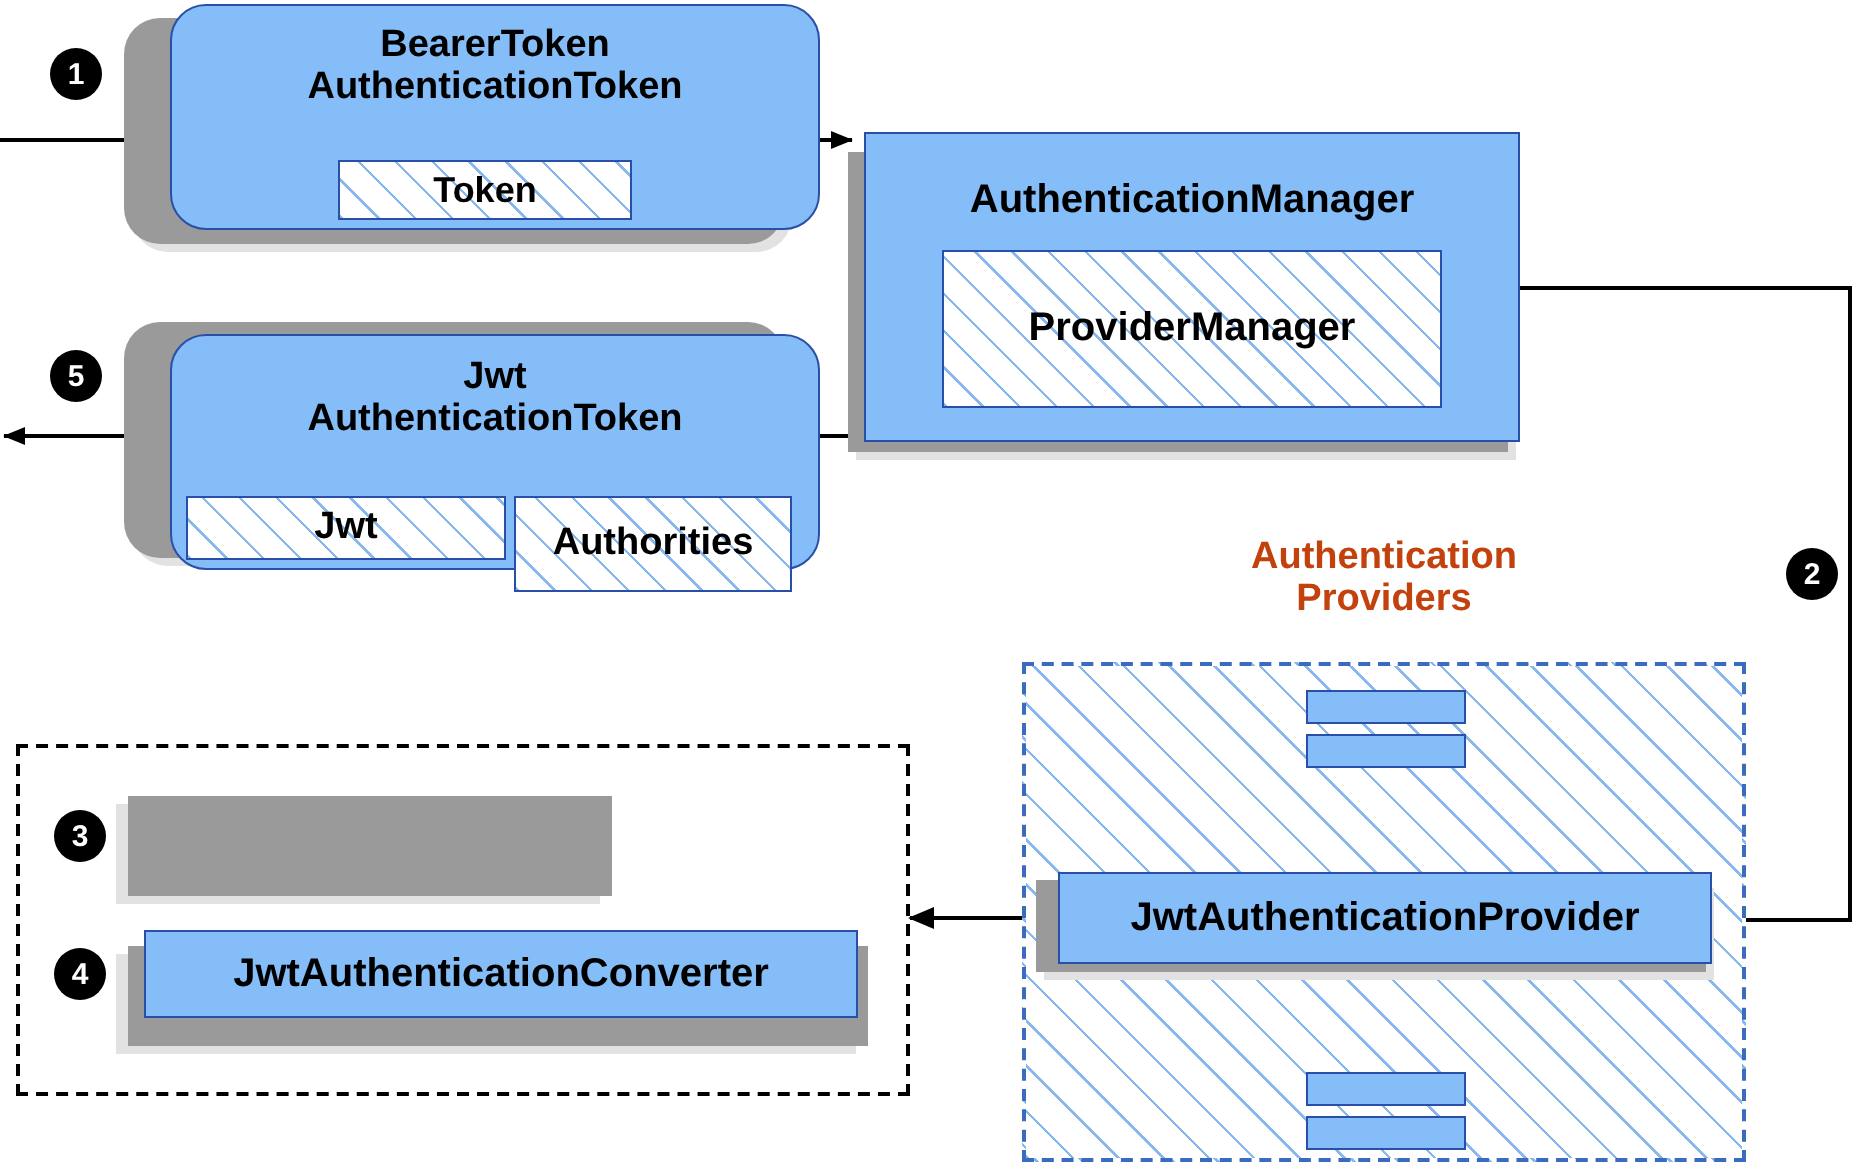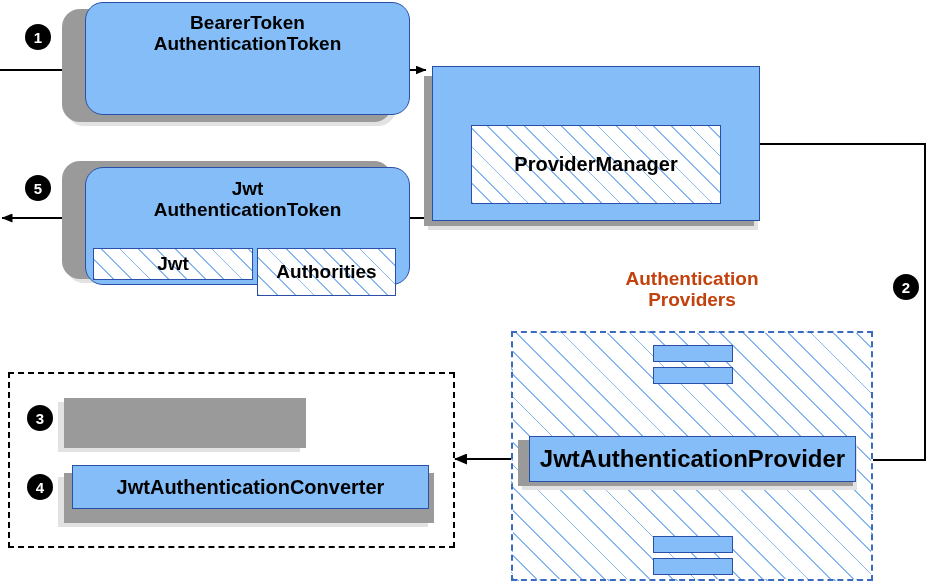--- a/index.html
+++ b/index.html
@@ -113,59 +113,65 @@
     <line x1="693" y1="489" x2="693" y2="532" stroke="#000" stroke-width="4" marker-start="url(#ah-rev)" marker-end="url(#ah)"></line>
   </svg>
 
   <div class="shadow-light" style="left:66px;top:13px;width:330px;height:113px;border-radius:18px;"></div>
   <div class="shadow-dark" style="left:62px;top:9px;width:330px;height:113px;border-radius:18px;"></div>
   <div class="node blue rounded" style="left:66px;top:2px;width:325px;height:113px;">
     <div class="title" style="top:9px;font-size:19px;">
       <span>BearerToken</span><br>
       <span>AuthenticationToken</span>
     </div>
+    <div class="hatch" style="left:83px;top:77px;width:147px;height:30px;font-size:18px;">
+      <span>Token</span>
+    </div>
   </div>
 
   <div class="shadow-light" style="left:66px;top:165px;width:330px;height:118px;border-radius:18px;"></div>
   <div class="shadow-dark" style="left:62px;top:161px;width:330px;height:118px;border-radius:18px;"></div>
   <div class="node blue rounded" style="left:66px;top:167px;width:325px;height:118px;">
     <div class="title" style="top:10px;font-size:19px;">
       <span>Jwt</span><br>
       <span>AuthenticationToken</span>
     </div>
     <div class="hatch" style="left:7px;top:80px;width:160px;height:32px;font-size:19px;">
       <span>Jwt</span>
     </div>
     <div class="hatch" style="left:171px;top:80px;width:139px;height:48px;font-size:19px;">
       <span>Authorities</span>
     </div>
   </div>
 
   <div class="shadow-light" style="left:428px;top:80px;width:330px;height:150px;"></div>
   <div class="shadow-dark" style="left:424px;top:76px;width:330px;height:150px;"></div>
   <div class="node blue" style="left:432px;top:66px;width:328px;height:155px;">
+    <div class="title" style="top:22px;font-size:20px;">
+      <span>AuthenticationManager</span>
+    </div>
     <div class="hatch" style="left:38px;top:58px;width:250px;height:79px;font-size:20px;text-align:right;">
       <span>ProviderManager</span>
     </div>
   </div>
 
   <div class="grouptitle" style="left:511px;top:268px;width:362px;font-size:19px;">
     <span>Authentication</span><br>
     <span>Providers</span>
   </div>
 
   <div class="dashed-blue" style="left:511px;top:331px;width:362px;height:250px;"></div>
 
   <div class="node blue" style="left:653px;top:345px;width:80px;height:17px;"></div>
   <div class="node blue" style="left:653px;top:367px;width:80px;height:17px;"></div>
 
   <div class="shadow-light" style="left:522px;top:444px;width:335px;height:46px;"></div>
   <div class="shadow-dark" style="left:518px;top:440px;width:335px;height:46px;"></div>
   <div class="node blue" style="left:529px;top:436px;width:327px;height:46px;">
-    <div class="boxlabel" style="font-size:24px;">
+    <div class="boxlabel" style="font-size:20px;">
       <span>JwtAuthenticationProvider</span>
     </div>
   </div>
 
   <div class="node blue" style="left:653px;top:536px;width:80px;height:17px;"></div>
   <div class="node blue" style="left:653px;top:558px;width:80px;height:17px;"></div>
 
   <div class="dashed-black" style="left:8px;top:372px;width:447px;height:176px;"></div>
 
   <div class="shadow-light" style="left:58px;top:402px;width:242px;height:50px;"></div>

